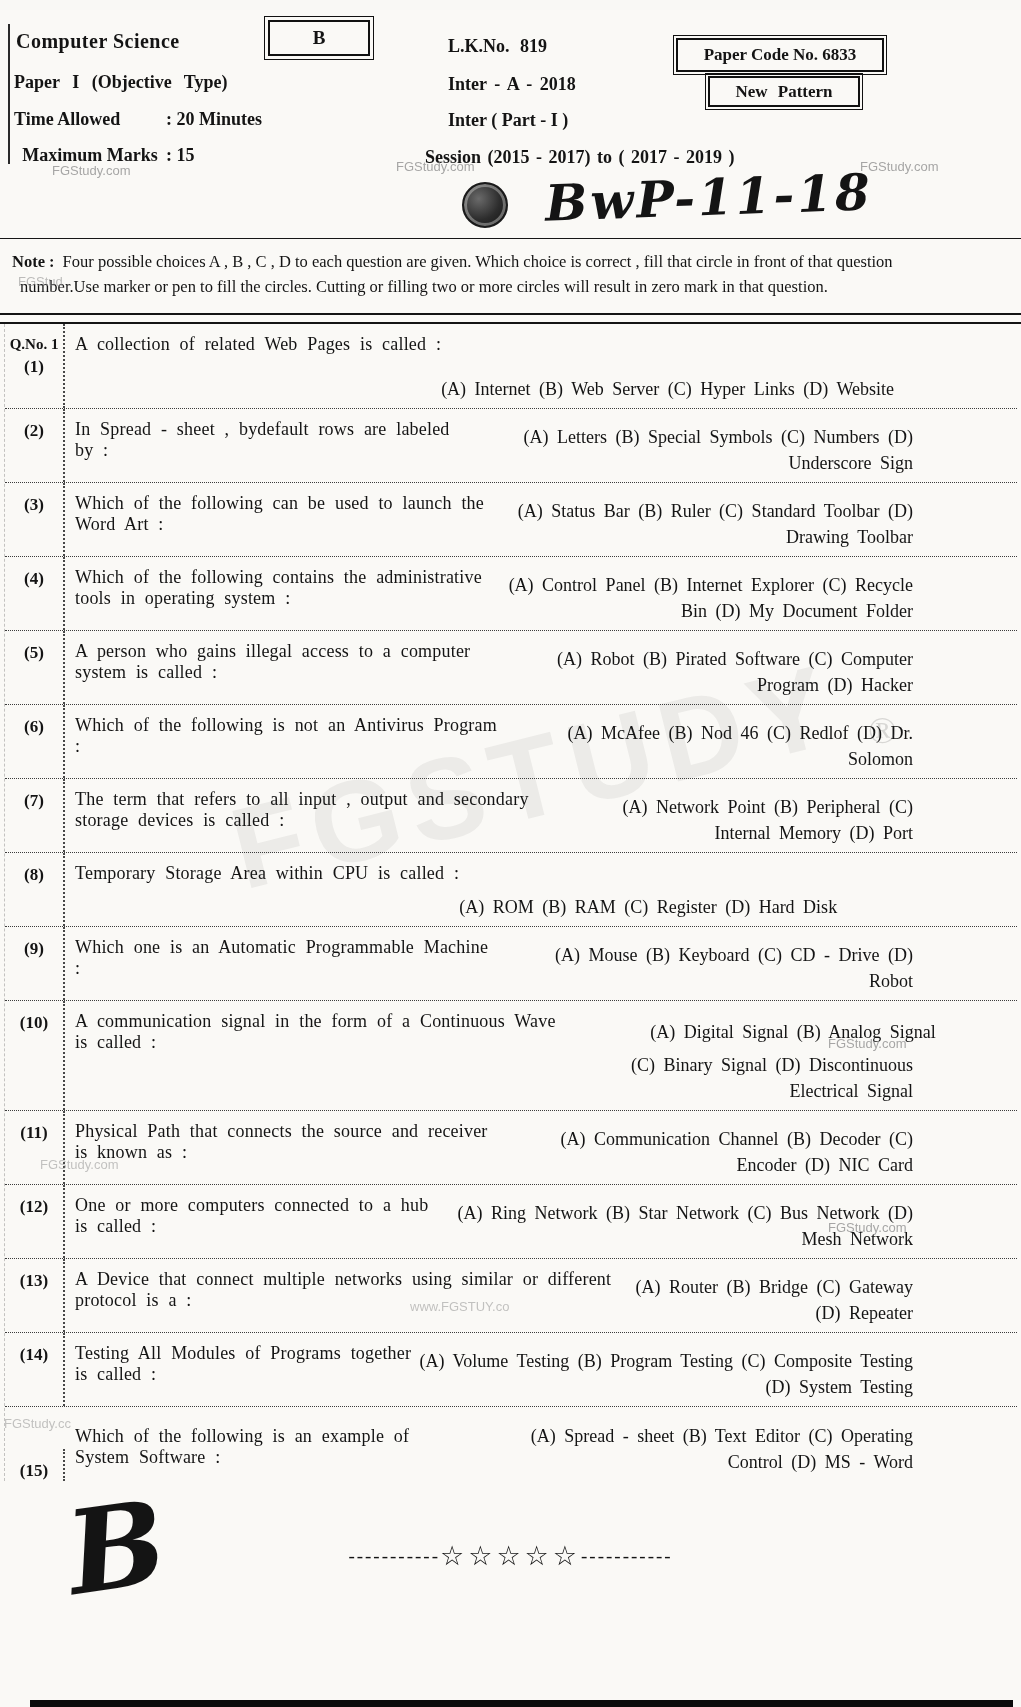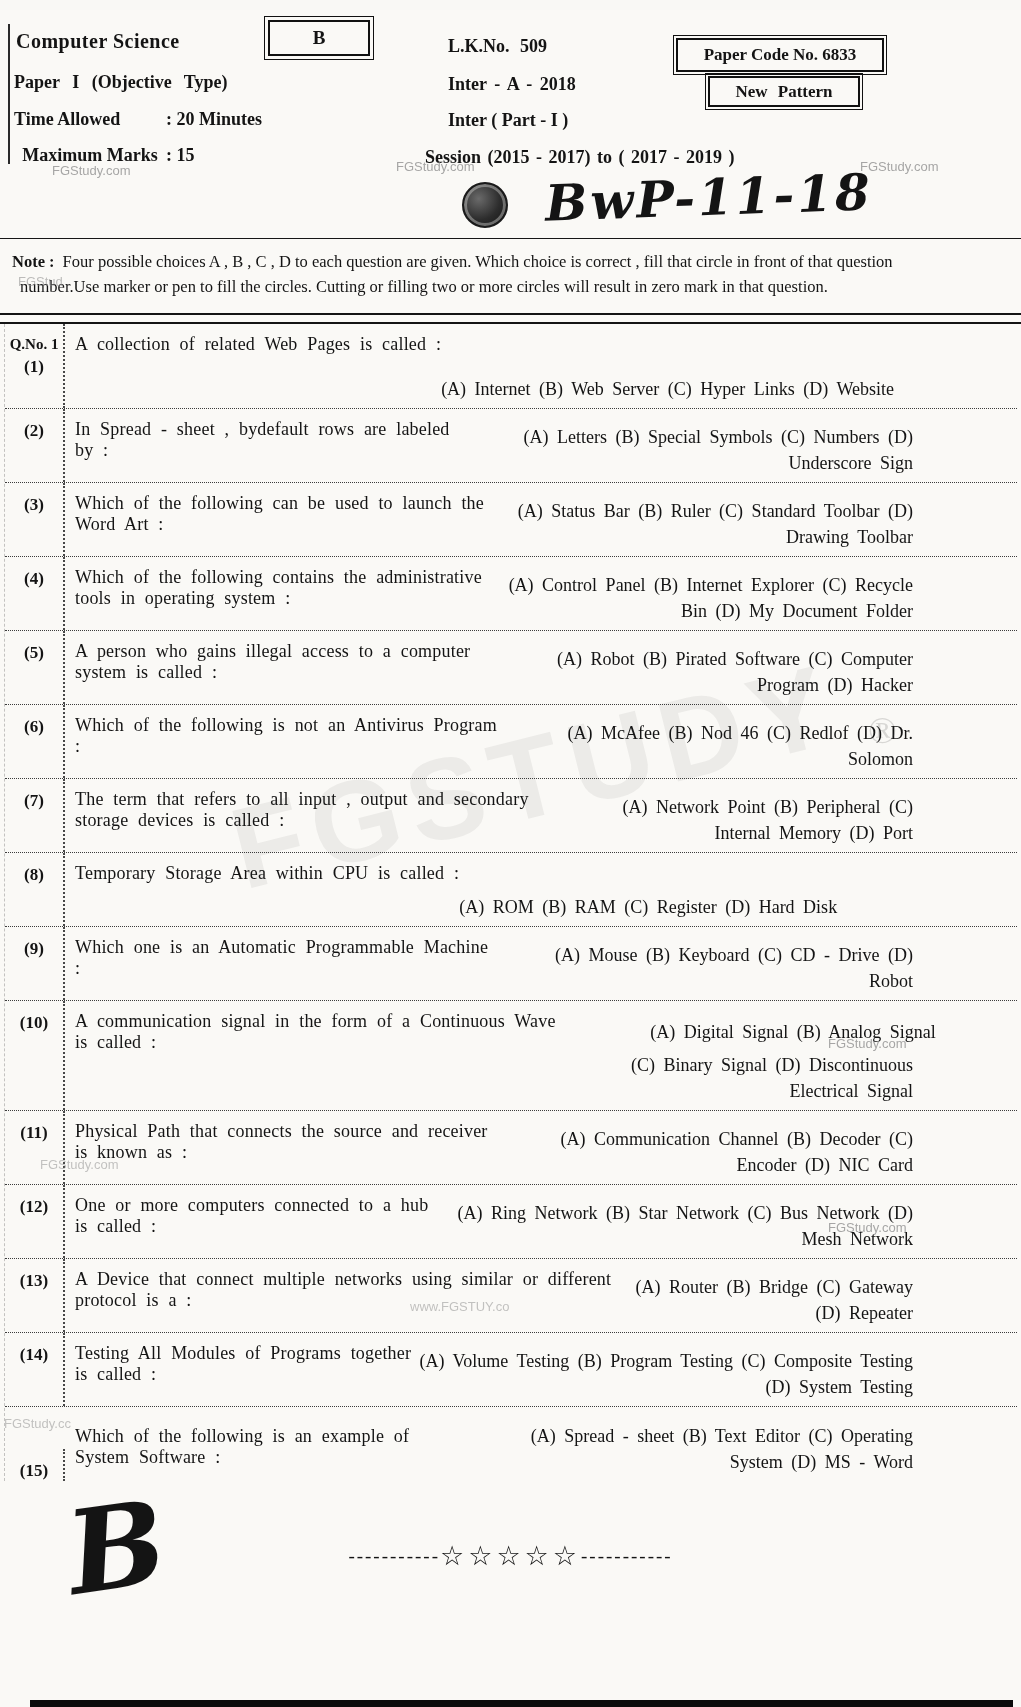--- a/index.html
+++ b/index.html
@@ -67,21 +67,21 @@
 <body>
 
 <div class="page">
 
   <header class="header">
     <div class="scanline-left"></div>
     <div class="hdr subject">Computer Science</div>
     <div class="version-box">
       <span>B</span>
     </div>
-    <div class="hdr lkno">L.K.No.  509</div>
+    <div class="hdr lkno">L.K.No.  819</div>
     <div class="code-box">
       <span>Paper Code No. 6833</span>
     </div>
     <div class="hdr paperline">Paper I   (Objective Type)</div>
     <div class="hdr examline">Inter - A - 2018</div>
     <div class="pattern-box">
       <span>New  Pattern</span>
     </div>
     <div class="hdr timerow">
       <span class="lbl">Time  Allowed</span><span>:   20  Minutes</span>
@@ -259,21 +259,21 @@
           </div>
     </div>
   </div>
       <div class="q-row">
     <div class="q-num-cell">
       <div class="q-num">(15)</div>
     </div>
     <div class="q-body">
       <div class="q-text">Which of the following is an example of System Software :</div>
       <div class="q-opts" data-count="1">
-            <div class="q-opt">(A) Spread - sheet (B) Text Editor (C) Operating System (D) MS - Word</div>
+            <div class="q-opt">(A) Spread - sheet (B) Text Editor (C) Operating Control (D) MS - Word</div>
           </div>
     </div>
   </div>
     </main>
 
   <footer class="footer">
     <div class="signature">B</div>
     <div class="stars-line">
       <span>-----------</span><span class="stars">☆☆☆☆☆</span><span>-----------</span>
     </div>

